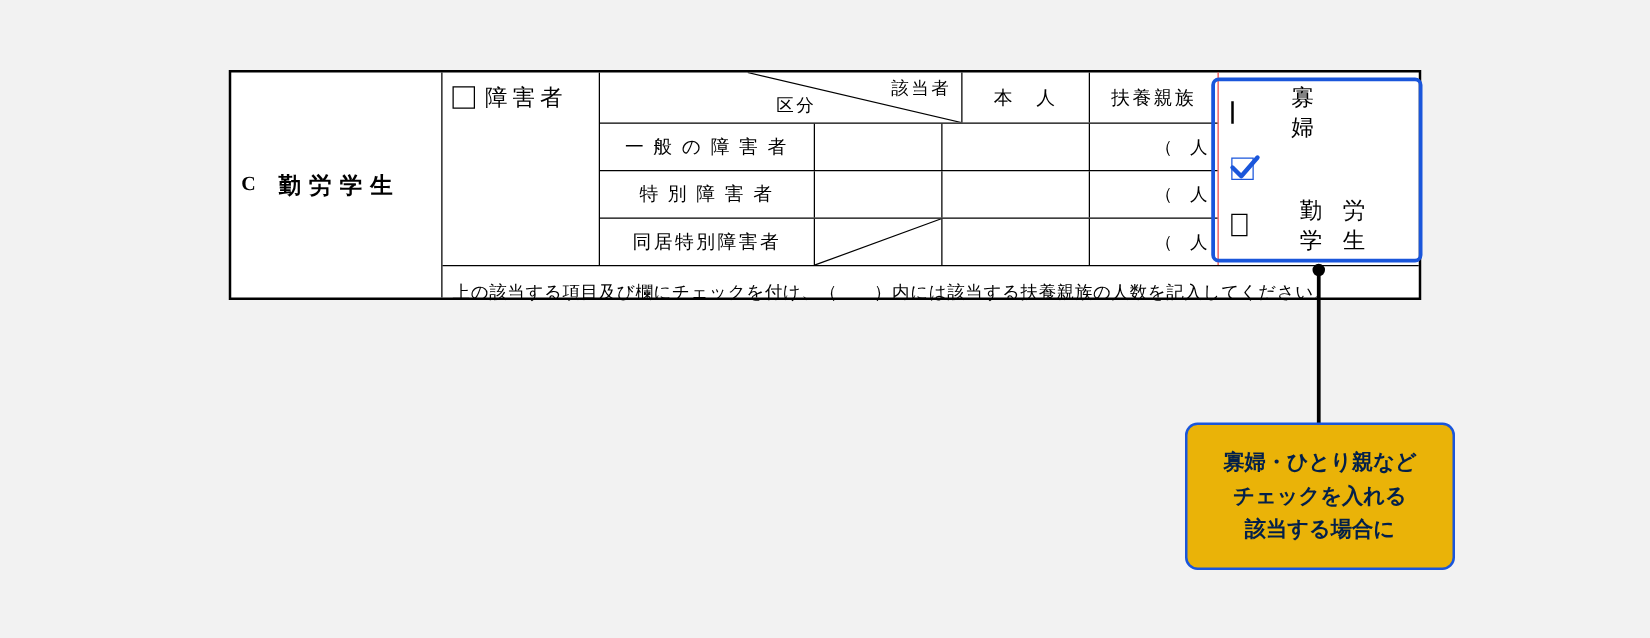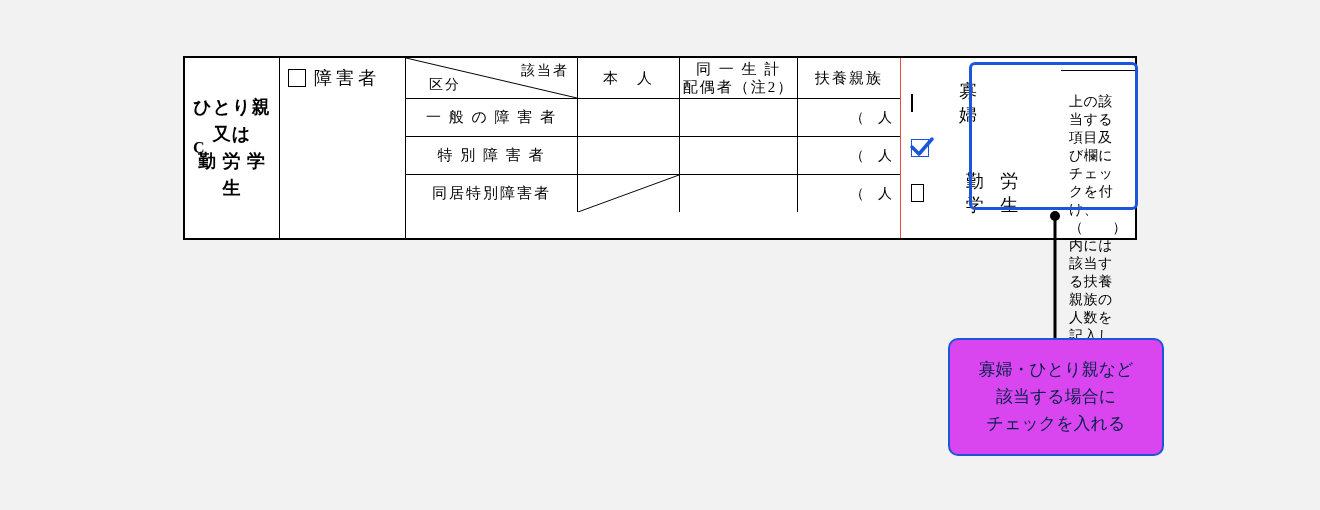--- a/index.html
+++ b/index.html
@@ -35,21 +35,21 @@
     position: relative;
   }
   .section-label .c-mark {
     position: absolute;
     left: 8px;
     top: 50%;
     transform: translateY(-50%);
     font-size: 16px;
   }
   .section-label .stack { text-align: center; letter-spacing: 1px; }
-  .section-body { flex: 1; display: flex; flex-direction: row; }
+  .section-body { flex: 1; display: flex; flex-direction: column; }
   .body-top { flex: 1; display: flex; }
   .chk-col {
     width: 126px;
     border-right: 1px solid #000;
     display: flex;
     align-items: flex-start;
     padding: 8px;
     font-size: 18px;
     letter-spacing: 4px;
   }
@@ -89,77 +89,72 @@
     font-size: 18px;
     gap: 12px;
   }
   .r-item { display:flex; align-items:center; letter-spacing: 6px; gap: 34px; }
   .r-item .box2 { width:18px; height:18px; border:1.5px solid #000; margin-right:8px; }
   .r-item .box2.blue-chk { border-color: #1a56db; position:relative; }
   .r-item .box2.blue-chk svg { position:absolute; left:-3px; top:-6px; }
   .footnote {
     border-top: 1px solid #000;
     font-size: 14px;
-    padding: 22px 8px;
+    padding: 12px 8px;
     letter-spacing: 0.5px;
-    margin-top: 12px;
   }
   .highlight {
     position: absolute;
     border: 3px solid #1a56db;
     border-radius: 6px;
     pointer-events: none;
   }
   .callout {
     position: absolute;
     width: 216px;
-    background: #d946ef;
+    background: #eab308;
     border: 2px solid #1a56db;
     border-radius: 10px;
     padding: 16px 12px;
     font-family: "Hiragino Sans","Yu Gothic",sans-serif;
     font-size: 17px;
-    font-weight: normal;
+    font-weight: bold;
     color: #03204a;
     text-align: center;
     line-height: 1.6;
   }
   .leader { position:absolute; }
   .spread { display:flex; justify-content:space-between; width:100%; padding:0 4px; }
 </style>
 </head>
 <body>
 
 <div class="form">
   <div class="section-label">
     <span class="c-mark">C</span>
     <div class="stack">
-      <div>ひとり親又は</div>
       <div>勤 労 学 生</div>
     </div>
   </div>
   <div class="section-body">
     <div class="body-top">
       <div class="chk-col">
         <span class="box"></span>
         <span>障害者</span>
       </div>
       <div class="inner-table">
         <div class="row h">
           <div class="cell c-kubun diag kubun-head">
             <svg viewBox="0 0 172 40" preserveAspectRatio="none">
                 <line x1="0" y1="0" x2="172" y2="40" stroke="#000" stroke-width="1"></line>
               </svg>
             <span class="t1">該当者</span>
             <span class="t2">区分</span>
           </div>
           <div class="cell c-honnin">本　人</div>
-          <div class="cell c-haigu">
-            <div><span>同 一 生 計</span><br><span>配偶者（注2）</span></div>
-          </div>
           <div class="cell c-fuyou">扶養親族</div>
         </div>
         <div class="row r">
           <div class="cell c-kubun">一 般 の 障 害 者</div>
           <div class="cell c-honnin"></div>
           <div class="cell c-haigu"></div>
           <div class="cell c-fuyou">
               <span class="paren">（　人</span>
             </div>
         </div>
@@ -208,15 +203,15 @@
 
 <div class="highlight" style="left:969px; top:62px; width:169px; height:148px;"></div>
 
 <svg class="leader" style="left:1040px; top:210px;" width="30" height="130">
   <line x1="15" y1="6" x2="15" y2="130" stroke="#000" stroke-width="3"></line>
   <circle cx="15" cy="6" r="5" fill="#000"></circle>
 </svg>
 
 <div class="callout" style="left:948px; top:338px;">
   <div>寡婦・ひとり親など</div>
+  <div>チェックを入れる</div>
   <div>該当する場合に</div>
-  <div>チェックを入れる</div>
 </div>
 
 </body></html>

